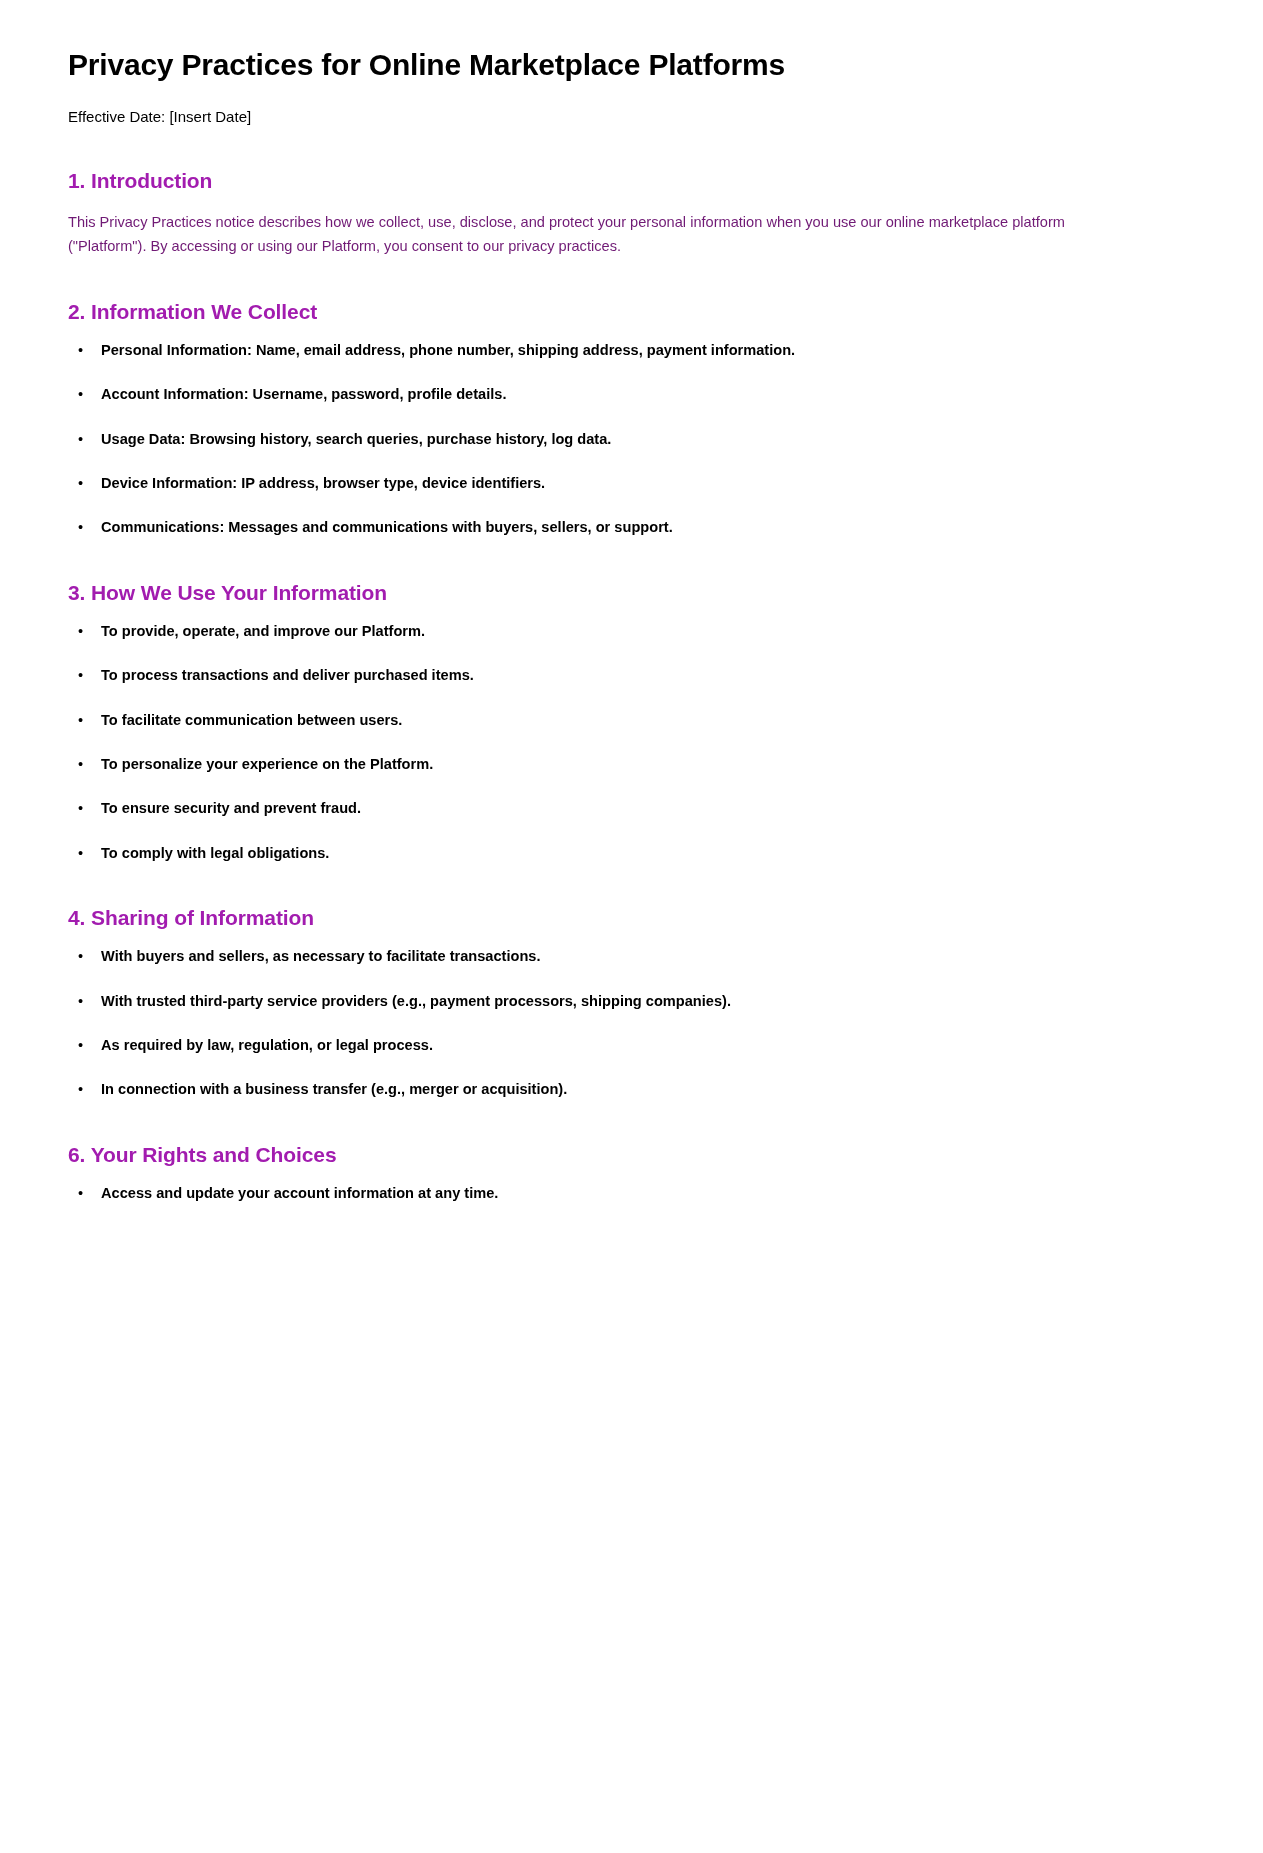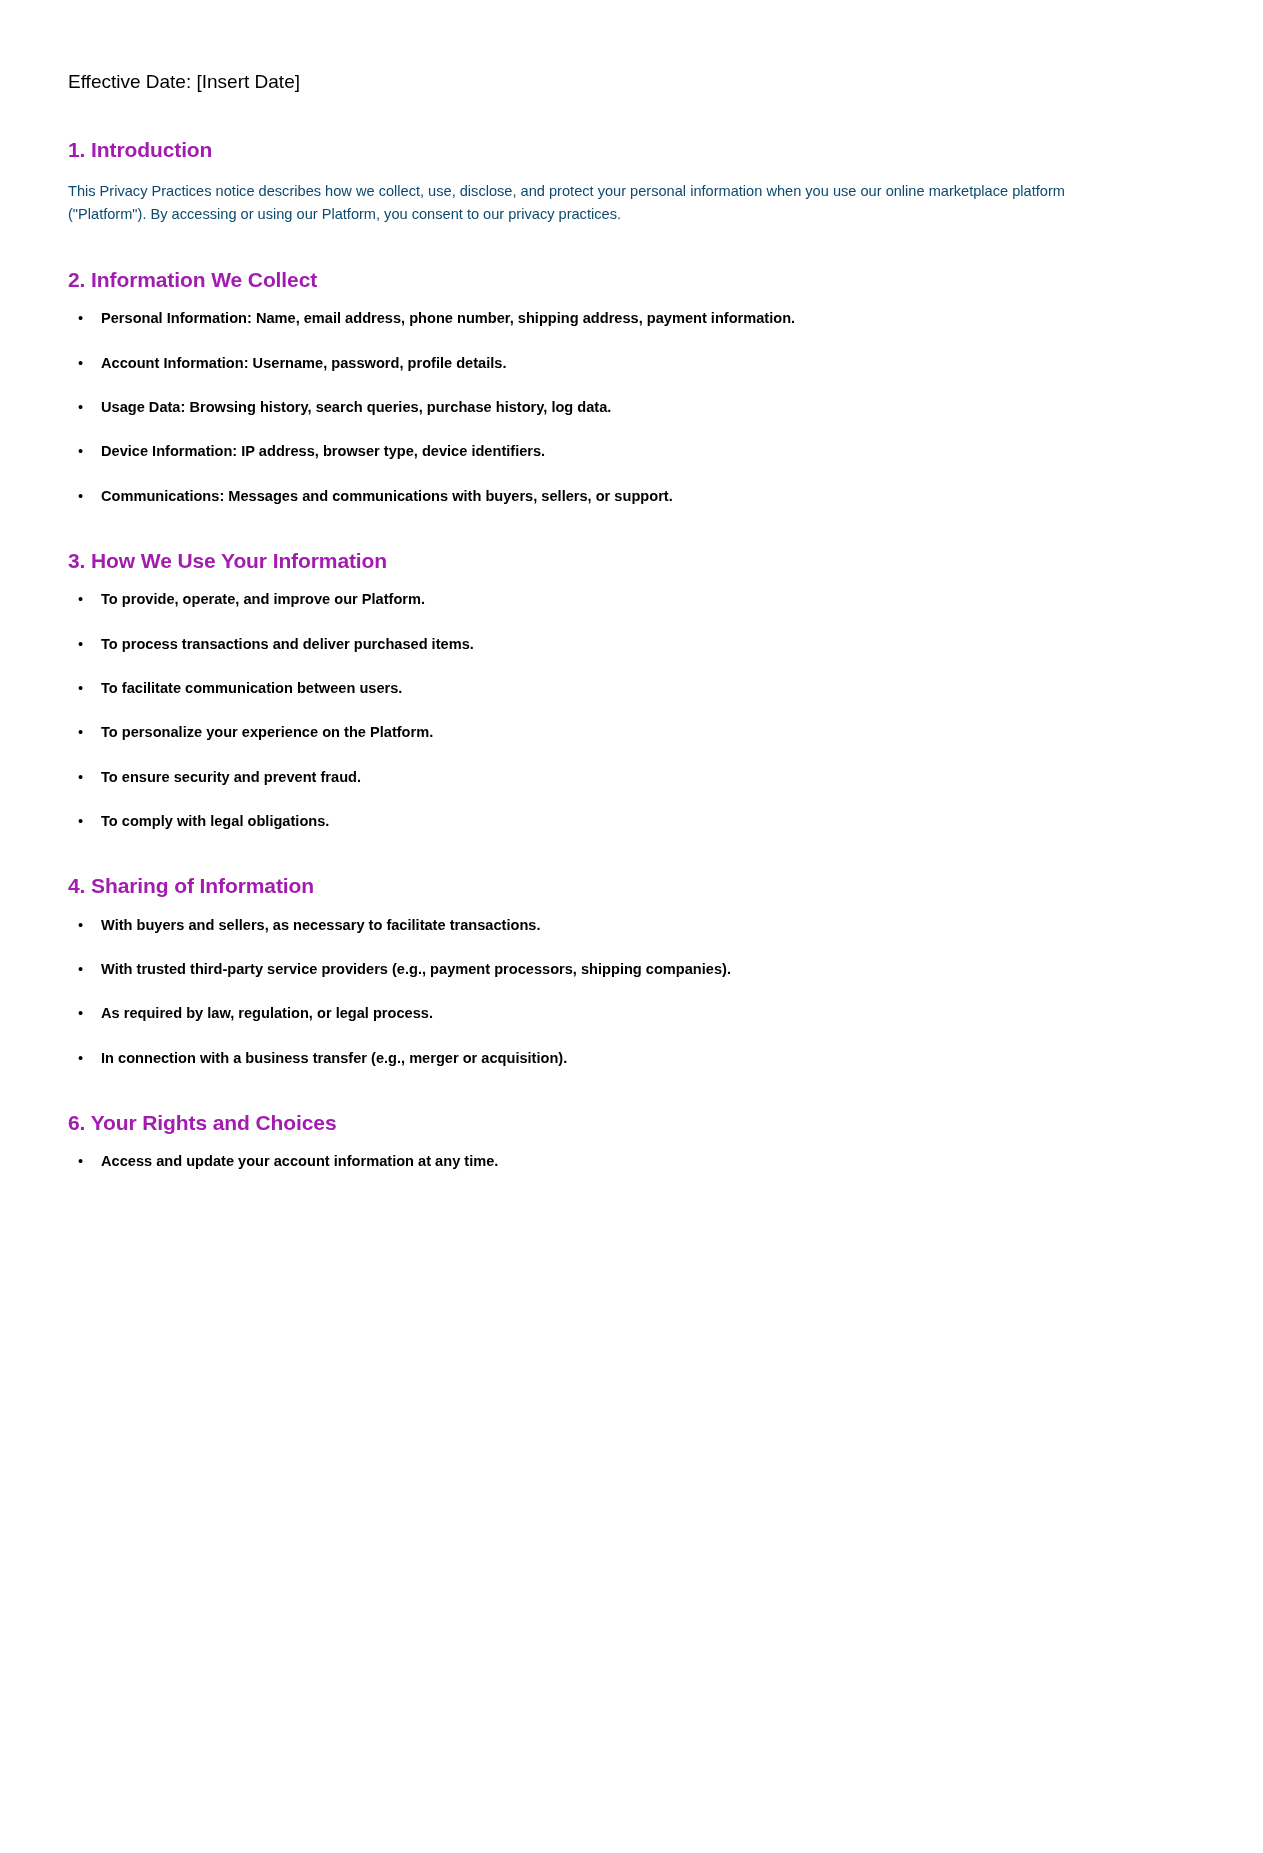--- a/index.html
+++ b/index.html
@@ -23,41 +23,41 @@
   }
   .doc-title {
     font-size: 30px;
     font-weight: bold;
     line-height: 1.25;
     letter-spacing: -0.2px;
     margin: 0 0 0 0;
     color: #000;
   }
   .effective-date {
-    font-size: 19px;
+    font-size: 15px;
     line-height: 1.5;
     margin: 22px 0 0 0;
     color: #000;
   }
   .section {
     margin: 0;
   }
   h2.section-heading {
     font-size: 21px;
     font-weight: bold;
     line-height: 1.3;
     letter-spacing: -0.1px;
     margin: 39px 0 0 0;
     color: #a21caf;
   }
   p.body-text {
     font-size: 14.6px;
     line-height: 1.62;
     margin: 17px 0 0 0;
-    color: #0c4a6e;
+    color: #701a75;
     max-width: 1000px;
   }
   ul.bullet-list {
     list-style: none;
     margin: 14px 0 0 0;
     padding: 0;
   }
   ul.bullet-list li {
     position: relative;
     font-size: 14.6px;
@@ -82,20 +82,21 @@
   }
   .item-text {
     font-weight: bold;
   }
 </style>
 </head>
 <body>
 
 <div class="page">
 
+  <h1 class="doc-title">Privacy Practices for Online Marketplace Platforms</h1>
 
   <p class="effective-date">Effective Date: [Insert Date]</p>
 
   <div class="section">
     <h2 class="section-heading">1. Introduction</h2>
     <p class="body-text">This Privacy Practices notice describes how we collect, use, disclose, and protect your personal information when you use our online marketplace platform ("Platform"). By accessing or using our Platform, you consent to our privacy practices.</p>
   </div>
 
   <div class="section">
     <h2 class="section-heading">2. Information We Collect</h2>

